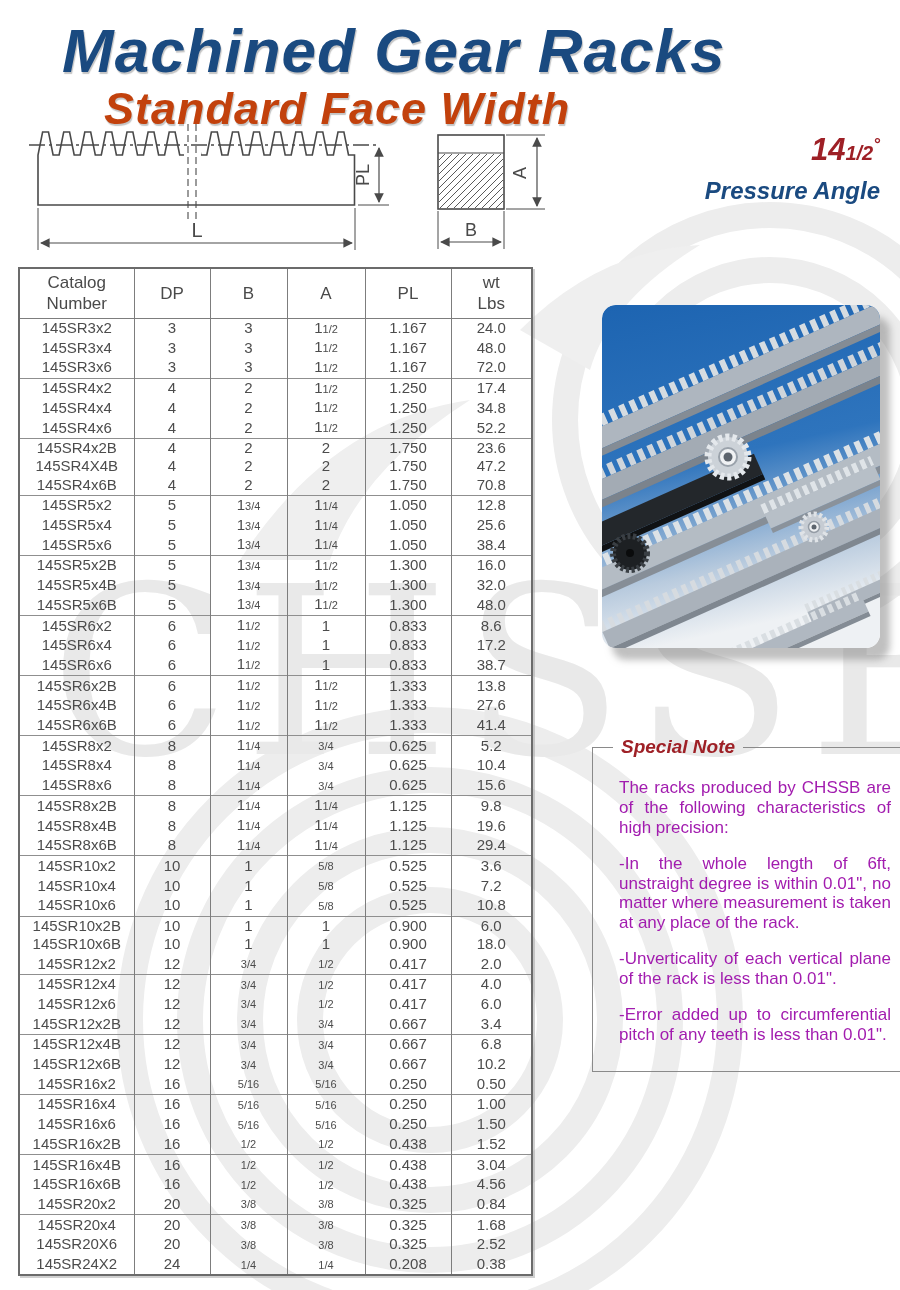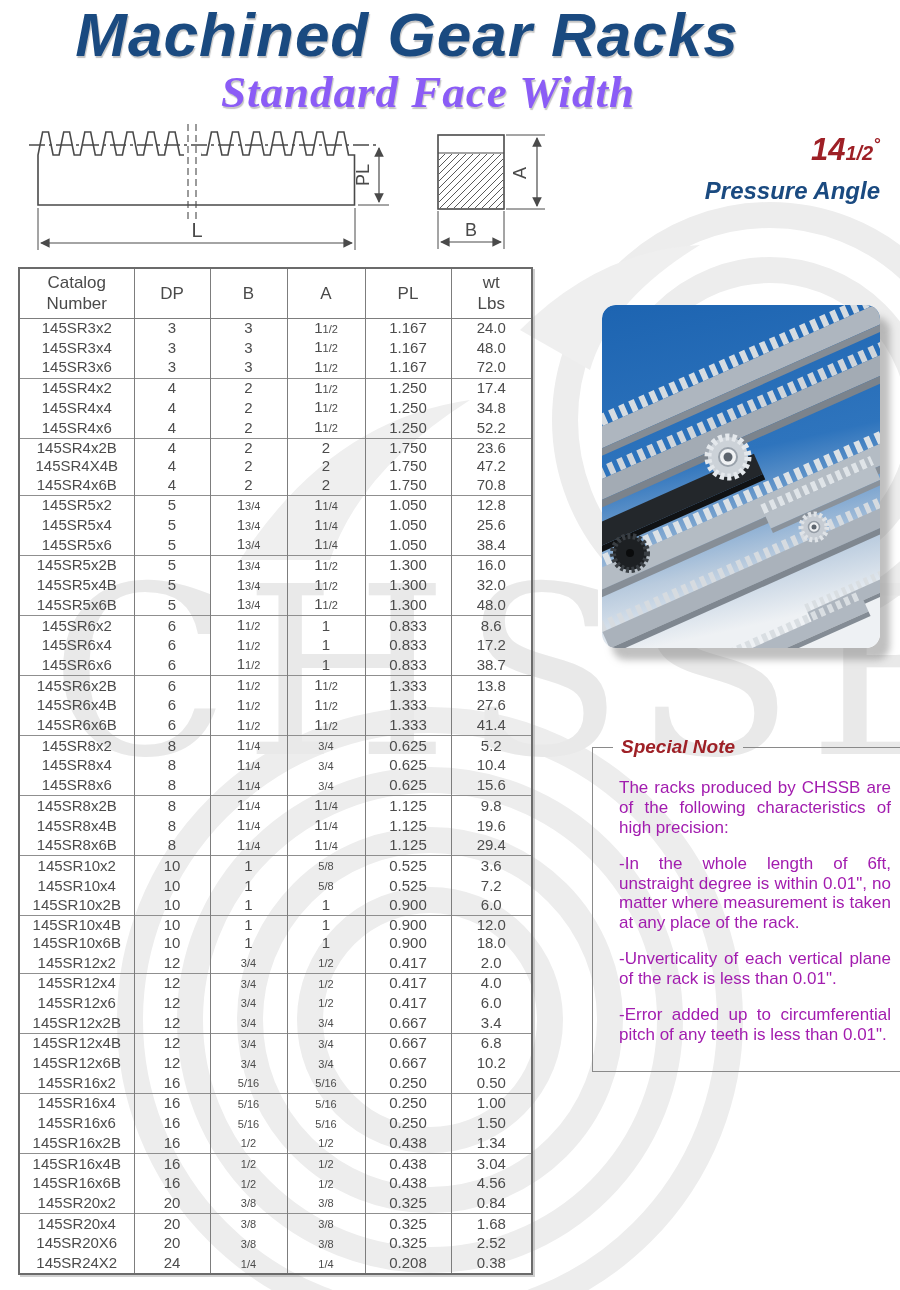--- a/index.html
+++ b/index.html
@@ -9,31 +9,30 @@
     font-family:"Liberation Sans", sans-serif; overflow:hidden;
   }
   
   .watermark { position:absolute; inset:0; z-index:0; }
   .wm-text {
     position:absolute; left:50px; top:555px;
     font-family:"DejaVu Serif", serif; font-size:235px; line-height:1;
     color:#e9e9e9; letter-spacing:14px; white-space:nowrap;
   }
   
-  .hdr { position:absolute; left:0; top:0; z-index:1; width:752px;text-align:center; }
+  .hdr { position:absolute; left:0; top:16px; z-index:1; width:752px; }
   .title {
     margin:4px 0 0 62px; font-size:62px; line-height:1.0;
     font-style:italic; font-weight:900; color:#1a4a80; letter-spacing:1px;
     text-shadow:1px 2px 1px rgba(60,60,60,0.30);
   }
   .subtitle {
     margin:4px 0 8px 104px; font-size:45px; line-height:1.0;
-    font-style:italic; font-weight:900; color:#8b5cf6; letter-spacing:1px;
+    font-style:italic; font-weight:900; color:#c2410c; letter-spacing:1px;
     text-shadow:1px 2px 1px rgba(60,60,60,0.30);
-    font-family:Liberation Serif, serif;
   }
   
   .rack-svg   { position:absolute; left:25px;  top:122px; z-index:1; }
   .sect-svg   { position:absolute; left:425px; top:125px; z-index:1; }
   .dim-label  { font-family:"Liberation Sans",sans-serif; fill:#4a4a4a; }
   
   .pa { position:absolute; left:690px; top:134px; width:190px; text-align:right; z-index:1; }
   .pa-value { color:#9e2026; font-weight:900; font-style:italic; font-size:31px; line-height:1; }
   .pa-frac  { font-size:20px; }
   .pa-deg   { font-size:17px; vertical-align:10px; font-weight:700; }
@@ -404,34 +403,34 @@
         </tr>
         <tr>
           <td>145SR10x4</td>
           <td>10</td>
           <td>1</td>
           <td><span class="frac">5/8</span></td>
           <td>0.525</td>
           <td>7.2</td>
         </tr>
         <tr>
+          <td>145SR10x6</td>
+          <td>10</td>
+          <td>1</td>
+          <td><span class="frac">5/8</span></td>
+          <td>0.525</td>
+          <td>10.8</td>
+        </tr>
+        <tr>
           <td>145SR10x2B</td>
           <td>10</td>
           <td>1</td>
           <td>1</td>
           <td>0.900</td>
           <td>6.0</td>
-        </tr>
-        <tr>
-          <td>145SR10x4B</td>
-          <td>10</td>
-          <td>1</td>
-          <td>1</td>
-          <td>0.900</td>
-          <td>12.0</td>
         </tr>
         <tr>
           <td>145SR10x6B</td>
           <td>10</td>
           <td>1</td>
           <td>1</td>
           <td>0.900</td>
           <td>18.0</td>
         </tr>
         <tr>
@@ -505,21 +504,21 @@
           <td><span class="frac">5/16</span></td>
           <td>0.250</td>
           <td>1.50</td>
         </tr>
         <tr>
           <td>145SR16x2B</td>
           <td>16</td>
           <td><span class="frac">1/2</span></td>
           <td><span class="frac">1/2</span></td>
           <td>0.438</td>
-          <td>1.34</td>
+          <td>1.52</td>
         </tr>
         <tr>
           <td>145SR16x4B</td>
           <td>16</td>
           <td><span class="frac">1/2</span></td>
           <td><span class="frac">1/2</span></td>
           <td>0.438</td>
           <td>3.04</td>
         </tr>
         <tr>

